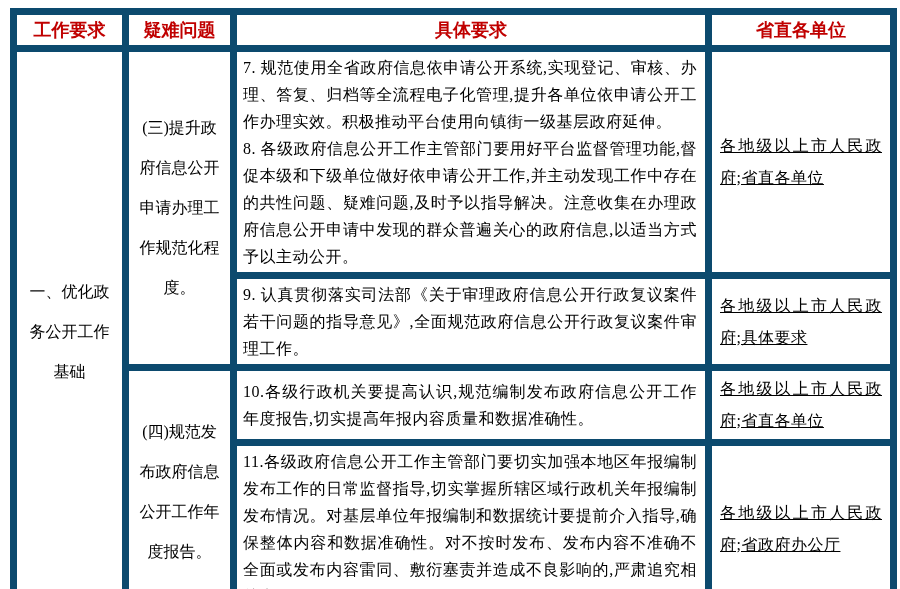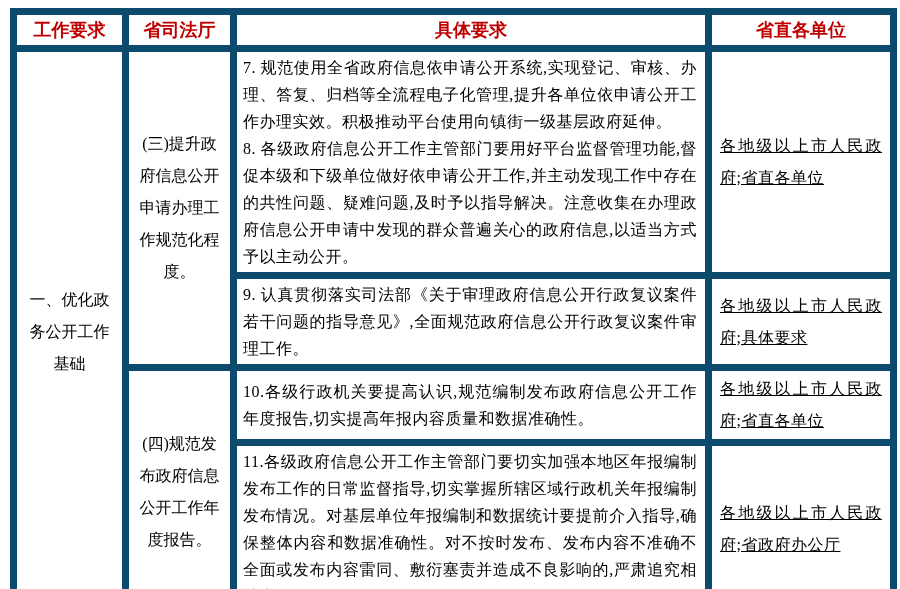--- a/index.html
+++ b/index.html
@@ -45,21 +45,21 @@
     color: #c00000;
     text-align: center;
     border-bottom: 2px solid #000;
     padding: 2px 2px;
   }
   td {
     font-size: 16px;
   }
   td.cell-center {
     text-align: center;
-    line-height: 32px;
+    line-height: 40px;
     padding: 14px 6px;
   }
   td.cell-req {
     text-align: justify;
     text-justify: inter-ideograph;
     line-height: 27px;
     letter-spacing: 0.5px;
     padding: 2px 8px 2px 6px;
     vertical-align: middle;
   }
@@ -87,21 +87,21 @@
   <table class="doc-table">
     <colgroup>
       <col class="c1">
       <col class="c2">
       <col class="c3">
       <col class="c4">
     </colgroup>
     <thead>
       <tr>
         <th>工作要求</th>
-        <th>省司法厅</th>
+        <th>疑难问题</th>
         <th>具体要求</th>
         <th>省直各单位</th>
       </tr>
     </thead>
     <tbody>
       <tr class="row-a">
         <td class="cell-center" rowspan="4">一、优化政务公开工作基础</td>
         <td class="cell-center" rowspan="2">(三)提升政府信息公开申请办理工作规范化程度。</td>
         <td class="cell-req">
           <p>7. 规范使用全省政府信息依申请公开系统,实现登记、审核、办理、答复、归档等全流程电子化管理,提升各单位依申请公开工作办理实效。积极推动平台使用向镇街一级基层政府延伸。</p>

